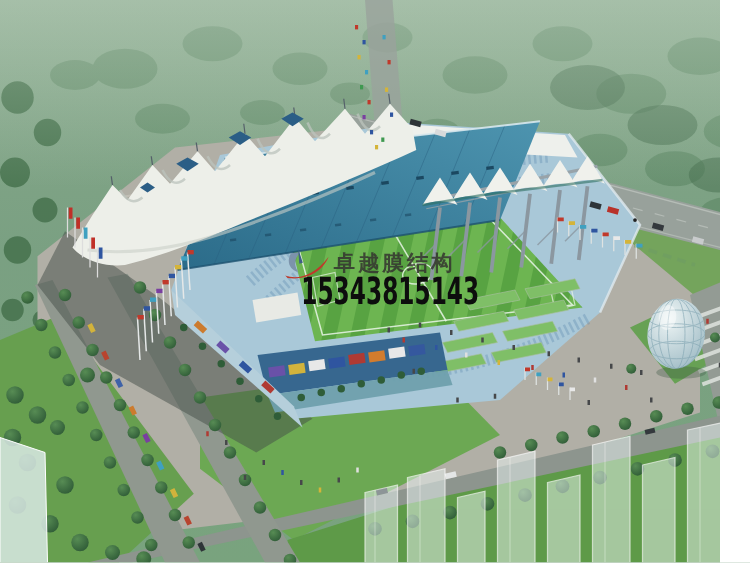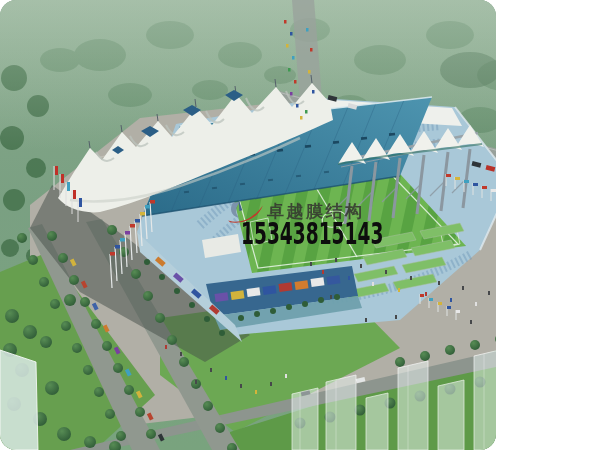--- a/index.html
+++ b/index.html
@@ -1,16 +1,16 @@
 <!DOCTYPE html>
 <html><head>
 <meta charset="utf-8">
 <style>
   html,body{margin:0;padding:0;background:#ffffff;font-family:"DejaVu Sans",sans-serif;}
-  .canvas{position:relative;width:496px;height:450px;overflow:hidden;background:#7fa287;border-radius:16px;}
+  .canvas{position:relative;width:576px;height:450px;overflow:hidden;background:#7fa287;}
   .scene-svg{position:absolute;left:0;top:0;width:600px;height:450px;display:block;}
   .watermark{position:absolute;left:0;top:0;width:600px;height:450px;pointer-events:none;}
   .wm-logo{position:absolute;left:224px;top:197px;width:44px;height:30px;}
   .wm-company{position:absolute;left:267px;top:203px;font-size:17px;font-weight:700;
     letter-spacing:2.5px;color:rgba(52,52,47,0.85);white-space:nowrap;line-height:1;}
   .wm-phone{position:absolute;left:241px;top:219px;font-size:30px;font-weight:700;
     color:#0d0d0d;white-space:nowrap;line-height:1;transform:scaleX(0.62);transform-origin:left top;
     letter-spacing:0px;}
 </style>
 </head>

